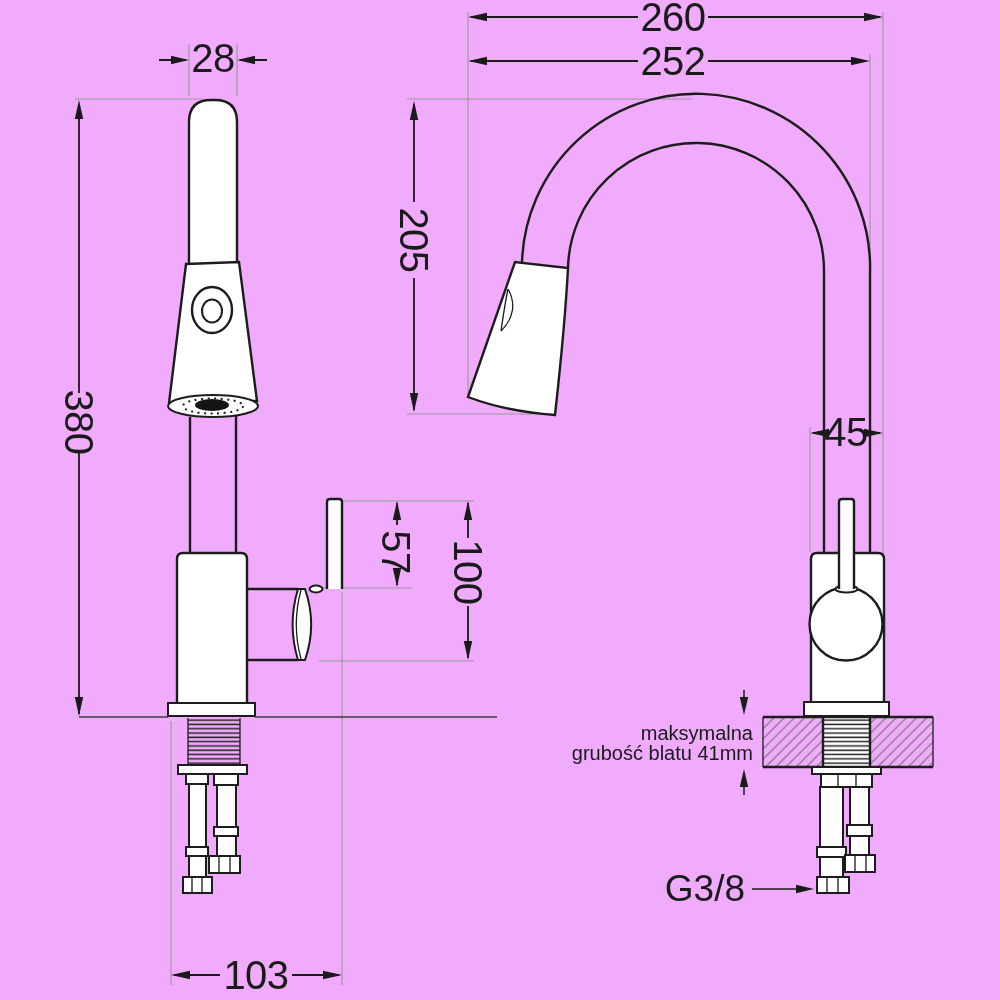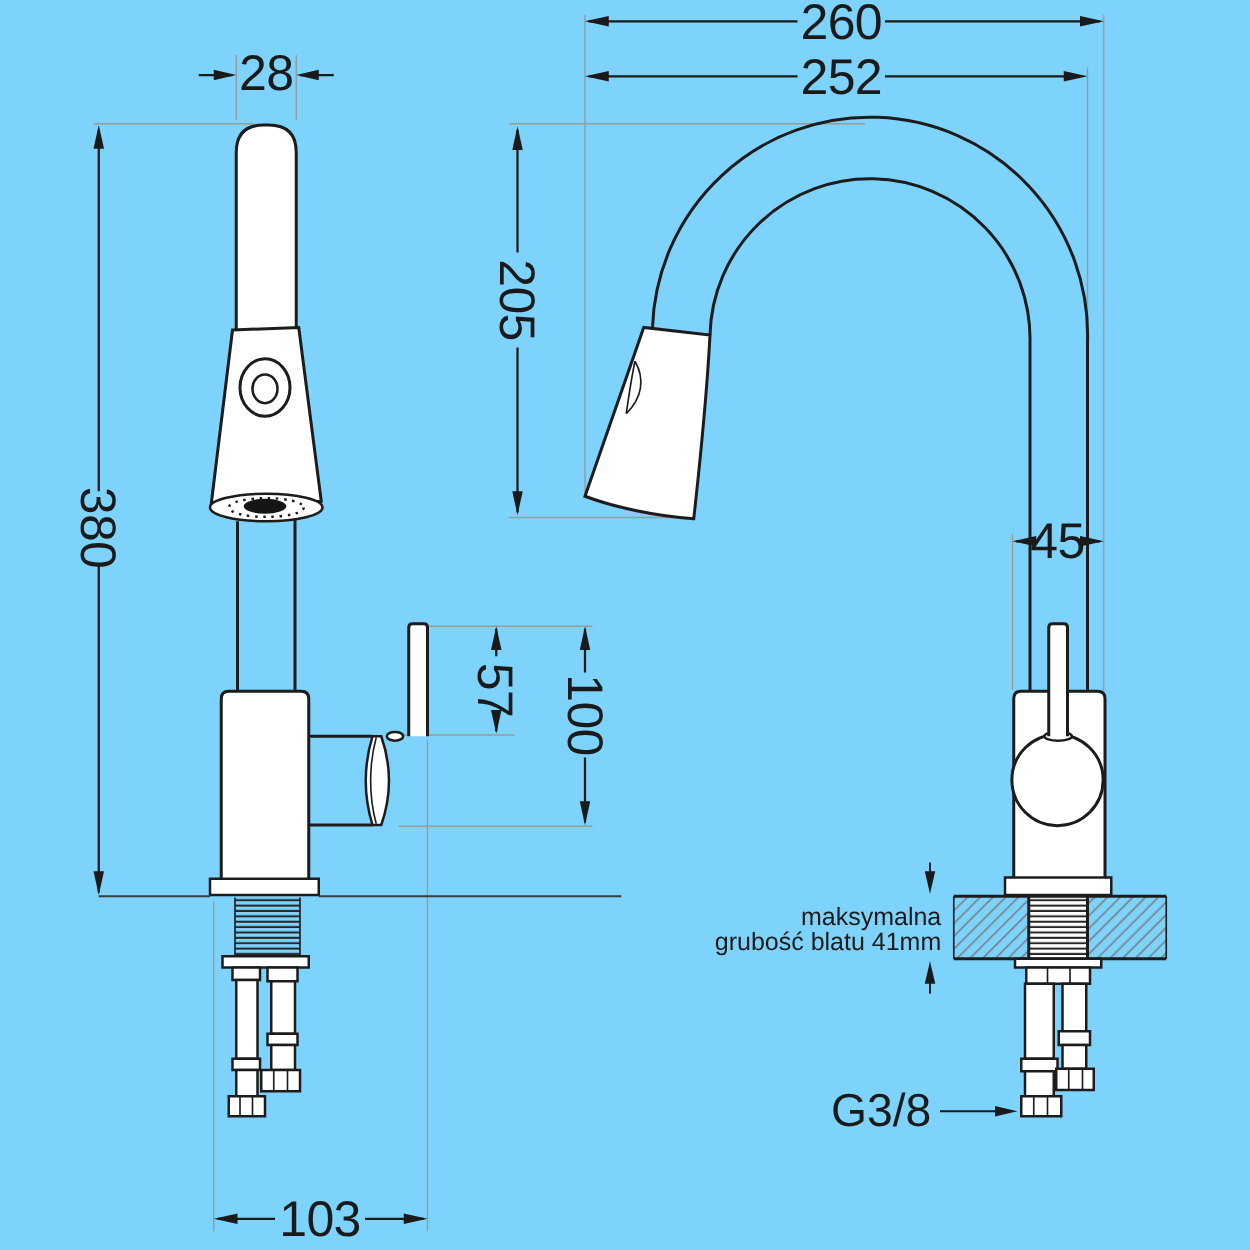--- a/index.html
+++ b/index.html
@@ -1,16 +1,16 @@
 <!DOCTYPE html>
 <html><head>
 <meta charset="utf-8">
 <style>
   html,body{margin:0;padding:0;background:#fff;}
-  #stage{width:1000px;height:1000px;background:#7dd3fc;position:relative;}
+  #stage{width:1000px;height:1000px;background:#f0abfc;position:relative;}
   svg{display:block;}
   .thin{stroke:#9a9a9a;stroke-width:1.1;fill:none;}
   .mid{stroke:#3c3c3c;stroke-width:1.6;fill:none;}
   .dim{stroke:#1a1a1a;stroke-width:1.8;fill:none;}
   .dim15{stroke:#1a1a1a;stroke-width:1.5;fill:none;}
   .arr{fill:#1a1a1a;stroke:none;}
   .ol{stroke:#1c1c1c;stroke-width:2.4;fill:none;}
   .olf{stroke:#1c1c1c;stroke-width:2.4;fill:#ffffff;}
   .olf2{stroke:#1c1c1c;stroke-width:2;fill:#ffffff;}
   .det{stroke:#1c1c1c;stroke-width:1.3;fill:none;}

